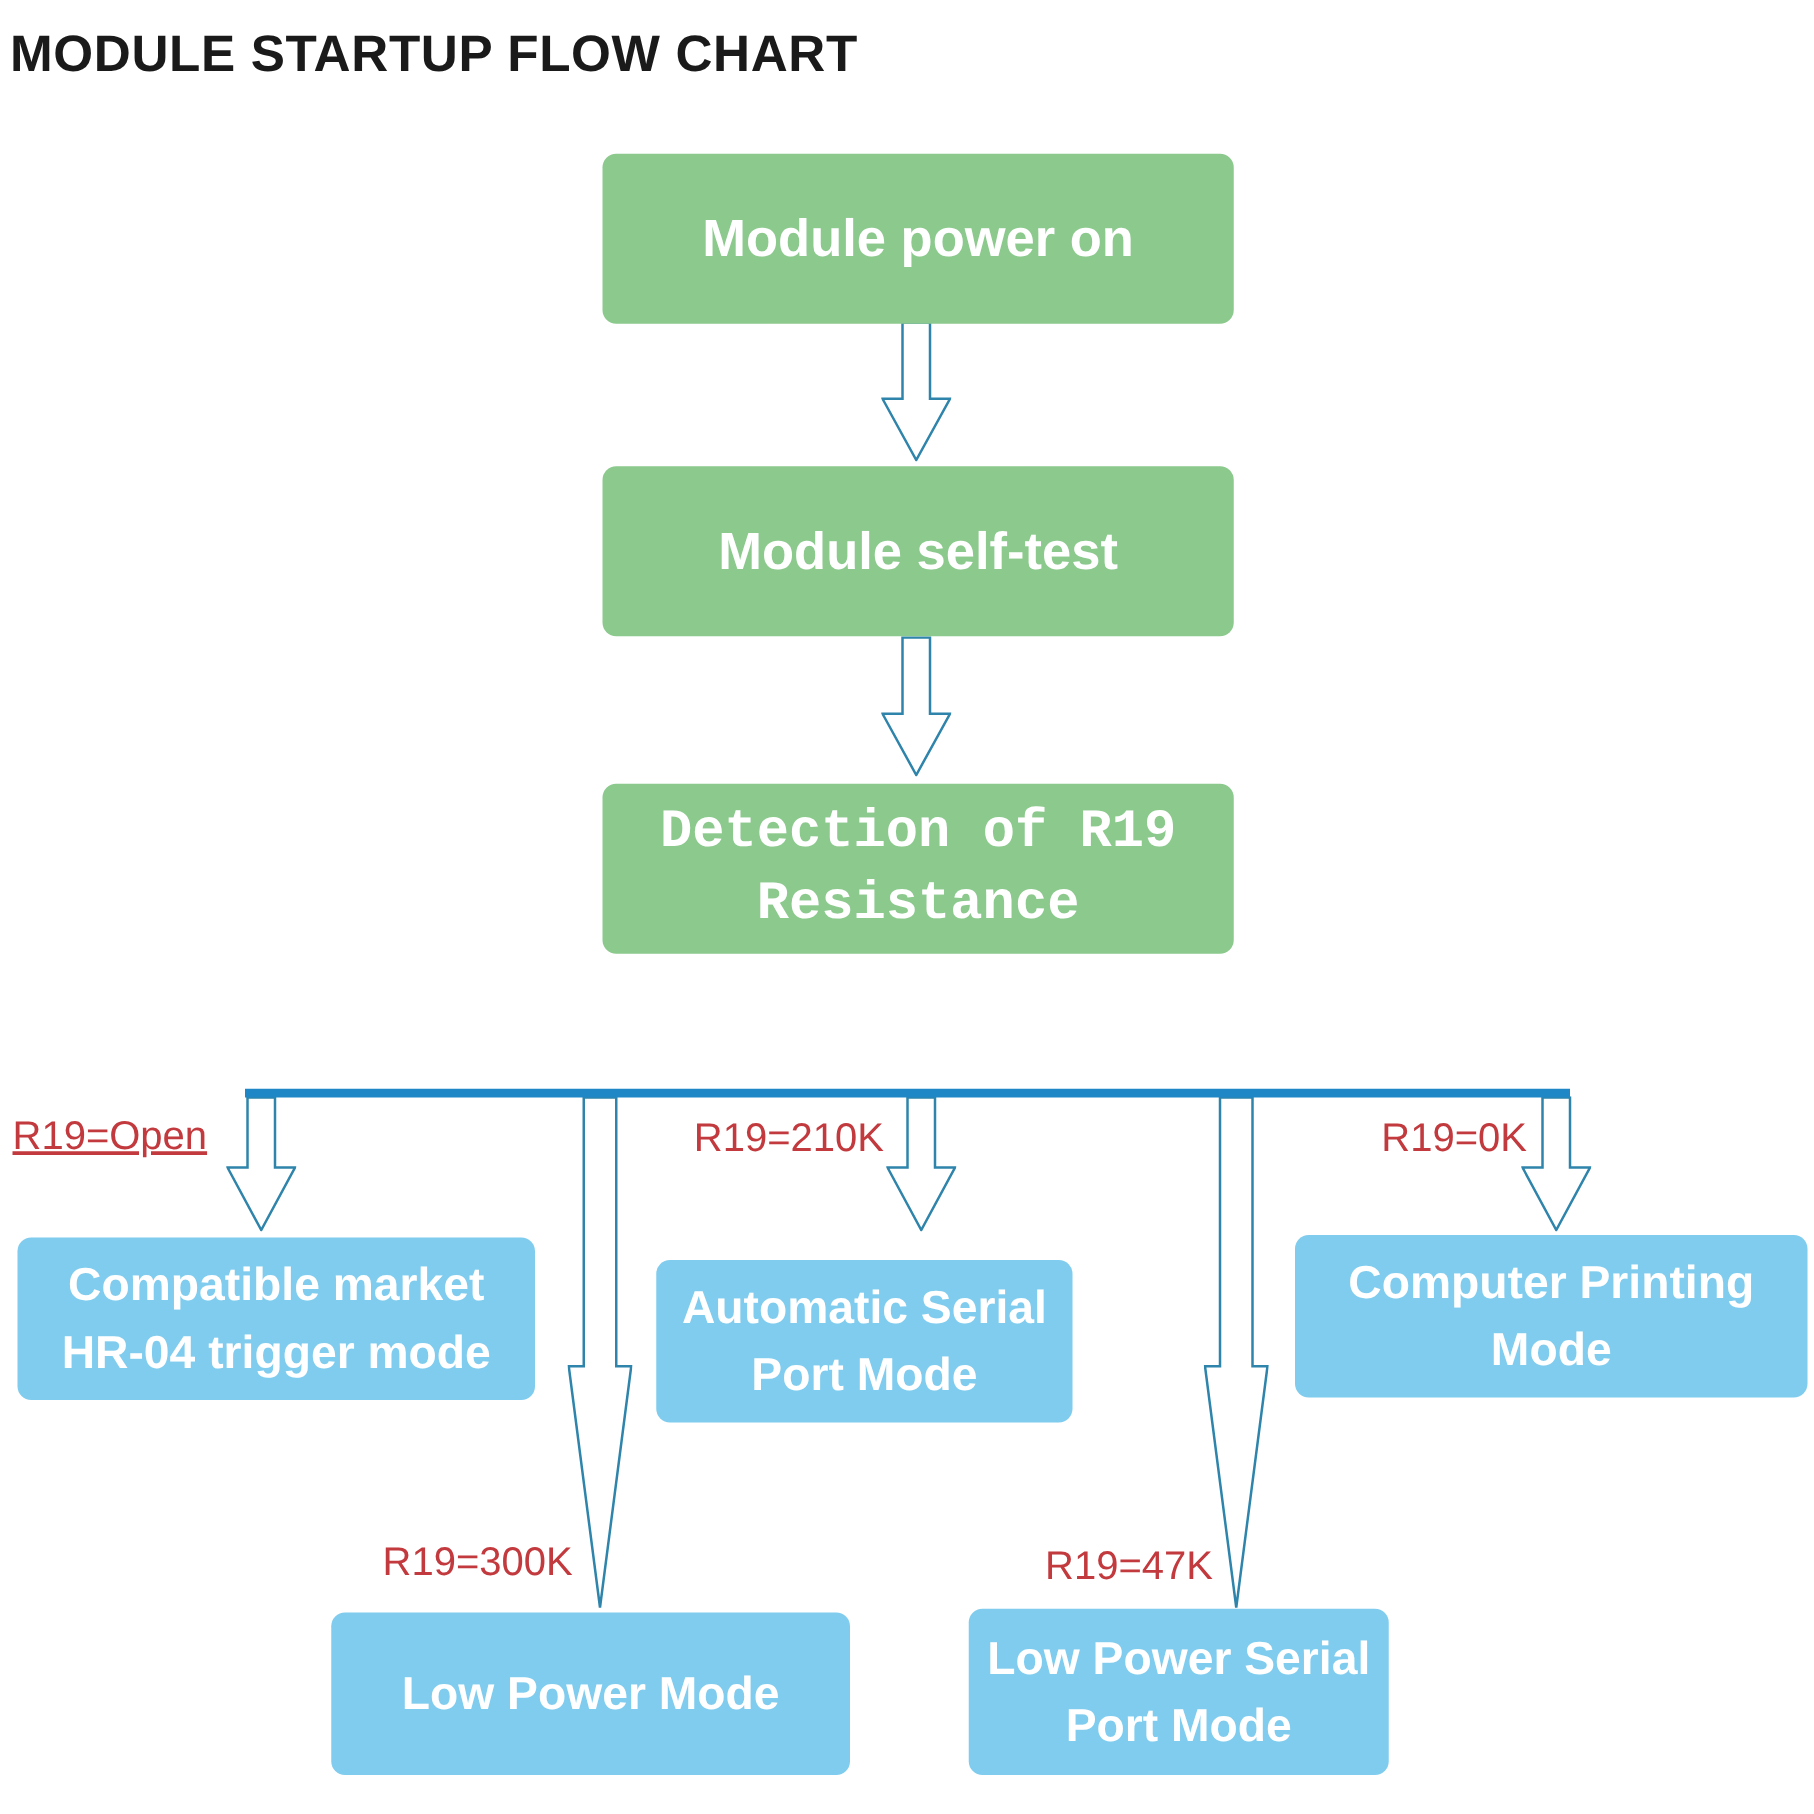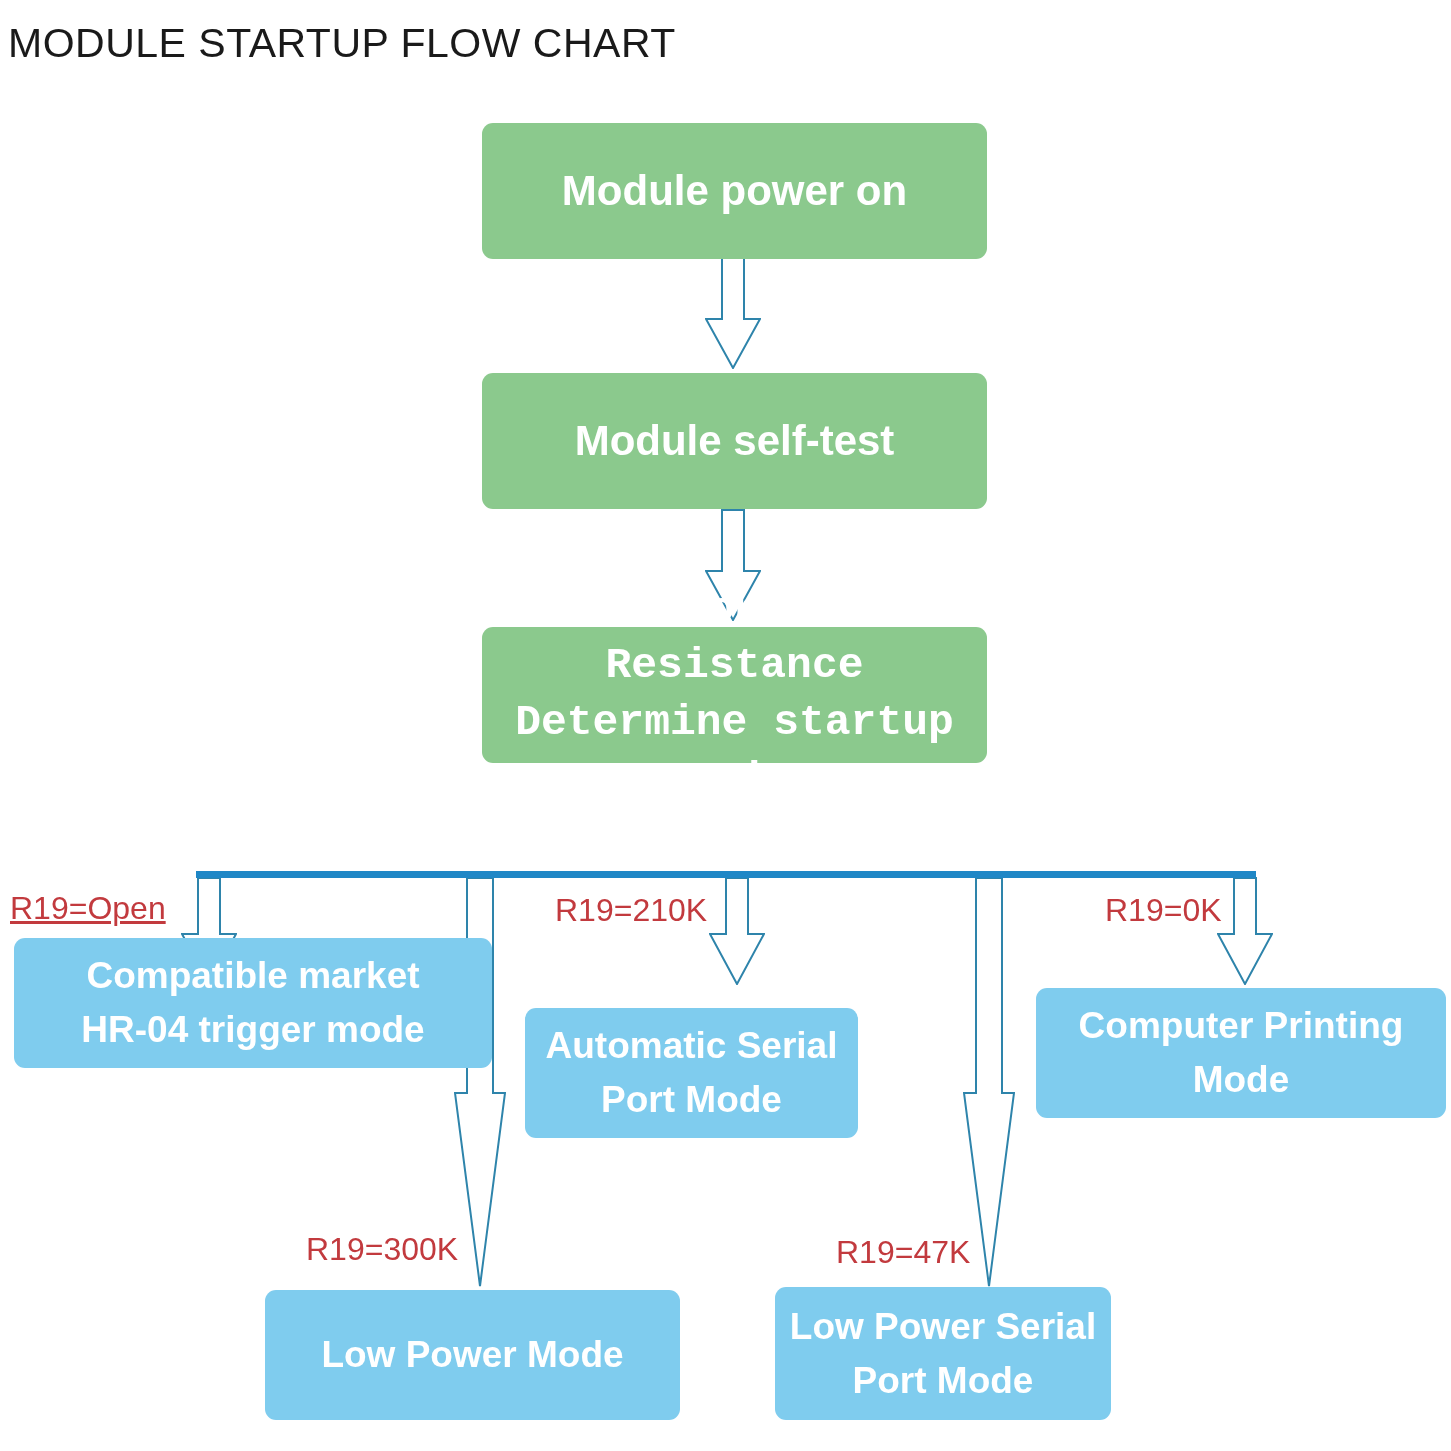--- a/index.html
+++ b/index.html
@@ -13,21 +13,21 @@
     width: 1451px;
     height: 1451px;
     background: var(--page-bg, #ffffff);
     overflow: hidden;
   }
   .page-title {
     position: absolute;
     left: 8px;
     top: 20px;
     font-size: 41px;
-    font-weight: normal;
+    font-weight: bold;
     letter-spacing: 0.5px;
     color: var(--title-text, #1a1a1a);
     white-space: nowrap;
     z-index: 4;
   }
   .node {
     position: absolute;
     display: flex;
     flex-direction: column;
     align-items: center;
@@ -108,30 +108,29 @@
   <div class="node green" style="left:482px; top:123px; width:505px; height:136px;">
     <div class="txt-xl">Module power on</div>
   </div>
 
   <div class="node green" style="left:482px; top:373px; width:505px; height:136px;">
     <div class="txt-xl">Module self-test</div>
   </div>
 
   <div class="node green" style="left:482px; top:627px; width:505px; height:136px;">
     <div class="txt-md">Detection of R19 Resistance</div>
-    <div class="txt-md">Determine startup mode</div>
   </div>
 
   <div class="red-label" style="left:10px;  top:890px;text-decoration:underline;">R19=Open</div>
   <div class="red-label" style="left:555px; top:892px;">R19=210K</div>
   <div class="red-label" style="left:1105px;top:892px;">R19=0K</div>
   <div class="red-label" style="left:306px; top:1231px;">R19=300K</div>
   <div class="red-label" style="left:836px; top:1234px;">R19=47K</div>
 
-  <div class="node blue" style="left:14px; top:938px; width:478px; height:130px;">
+  <div class="node blue" style="left:14px; top:990px; width:414px; height:130px;">
     <div class="txt-bl">Compatible market</div>
     <div class="txt-bl">HR-04 trigger mode</div>
   </div>
 
   <div class="node blue" style="left:525px; top:988px; width:333px; height:130px;margin-top:20px;">
     <div class="txt-bl">Automatic Serial</div>
     <div class="txt-bl">Port Mode</div>
   </div>
 
   <div class="node blue" style="left:265px; top:1290px; width:415px; height:130px;">

